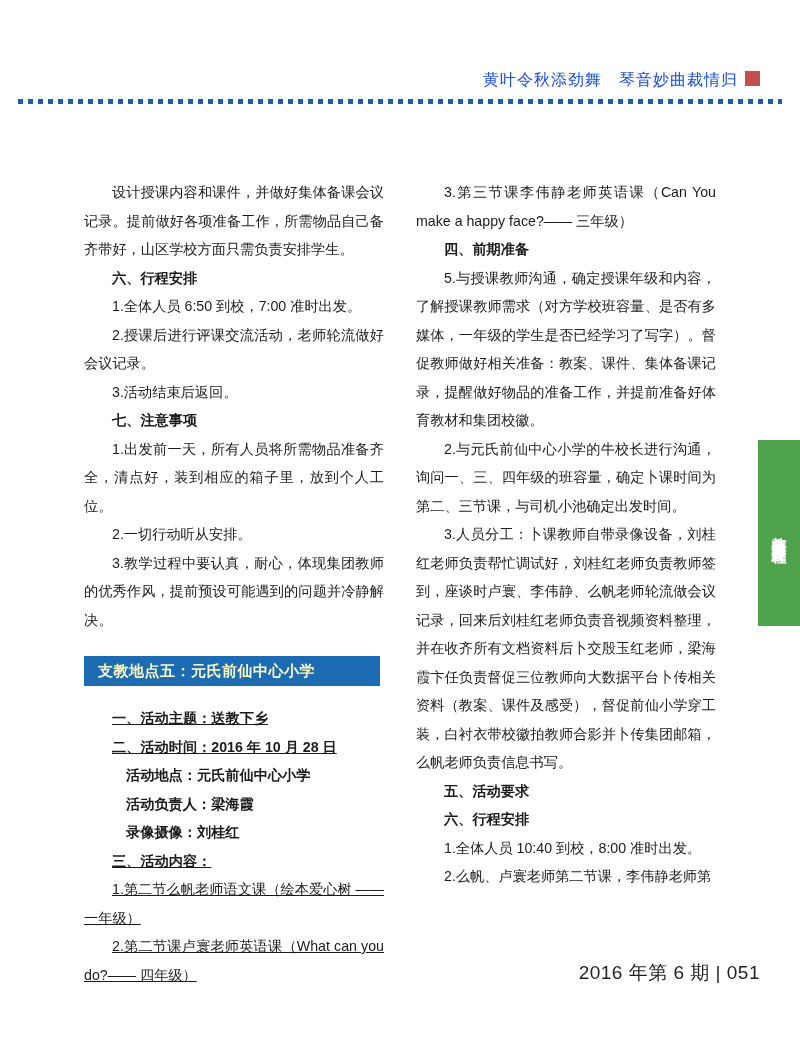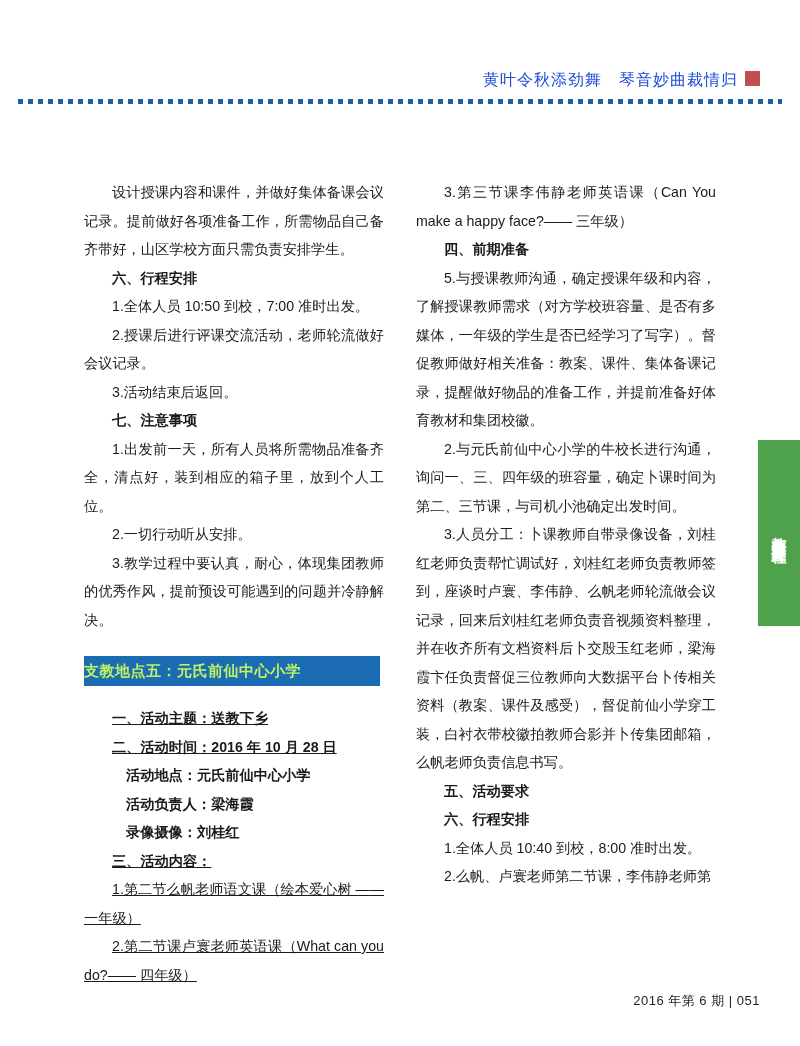--- a/index.html
+++ b/index.html
@@ -72,26 +72,27 @@
 
   .p { margin: 0; }
   .indent { text-indent: 28px; }
 
   
   .section-bar {
     margin: 22px 0 18px 0;
     width: 296px;
     height: 30px;
     background: #1b6cb3;
-    color: #bef264;
+    color: #fef9c3;
     font-size: 15px;
     font-weight: bold;
     letter-spacing: 0.5px;
     display: flex;
     align-items: center;
+    padding-left: 14px;
     box-sizing: border-box;
   }
 
   .bold { font-weight: bold; }
 
   .sub-block .p { margin: 0; }
 
   
   .lvl1 { text-indent: 28px; text-decoration: underline; }
   .lvl2 { text-indent: 42px; }
@@ -113,42 +114,42 @@
     display: flex;
     align-items: center;
     justify-content: center;
     line-height: 22px;
   }
 
   
   .footer {
     position: absolute;
     right: 40px;
-    bottom: 36px;
-    font-size: 13px;
+    bottom: 60px;
+    font-size: 19px;
     color: #231f20;
     letter-spacing: 0.5px;
     white-space: nowrap;
   }
 </style>
 </head>
 <body>
 
 <div class="page">
 
   <div class="header">
     <div class="header-title">黄叶令秋添劲舞　琴音妙曲裁情归</div>
     <div class="header-square"></div>
     <div class="header-rule"></div>
   </div>
 
   <div class="col col-left">
     <p class="p indent">设计授课内容和课件，并做好集体备课会议记录。提前做好各项准备工作，所需物品自己备齐带好，山区学校方面只需负责安排学生。</p>
     <p class="p indent bold">六、行程安排</p>
-    <p class="p indent">1.全体人员 10:50 到校，7:00 准时出发。</p>
+    <p class="p indent">1.全体人员 6:50 到校，7:00 准时出发。</p>
     <p class="p indent">2.授课后进行评课交流活动，老师轮流做好会议记录。</p>
     <p class="p indent">3.活动结束后返回。</p>
     <p class="p indent bold">七、注意事项</p>
     <p class="p indent">1.出发前一天，所有人员将所需物品准备齐全，清点好，装到相应的箱子里，放到个人工位。</p>
     <p class="p indent">2.一切行动听从安排。</p>
     <p class="p indent">3.教学过程中要认真，耐心，体现集团教师的优秀作风，提前预设可能遇到的问题并冷静解决。</p>
 
     <div class="section-bar">支教地点五：元氏前仙中心小学</div>
 
     <div class="sub-block">

